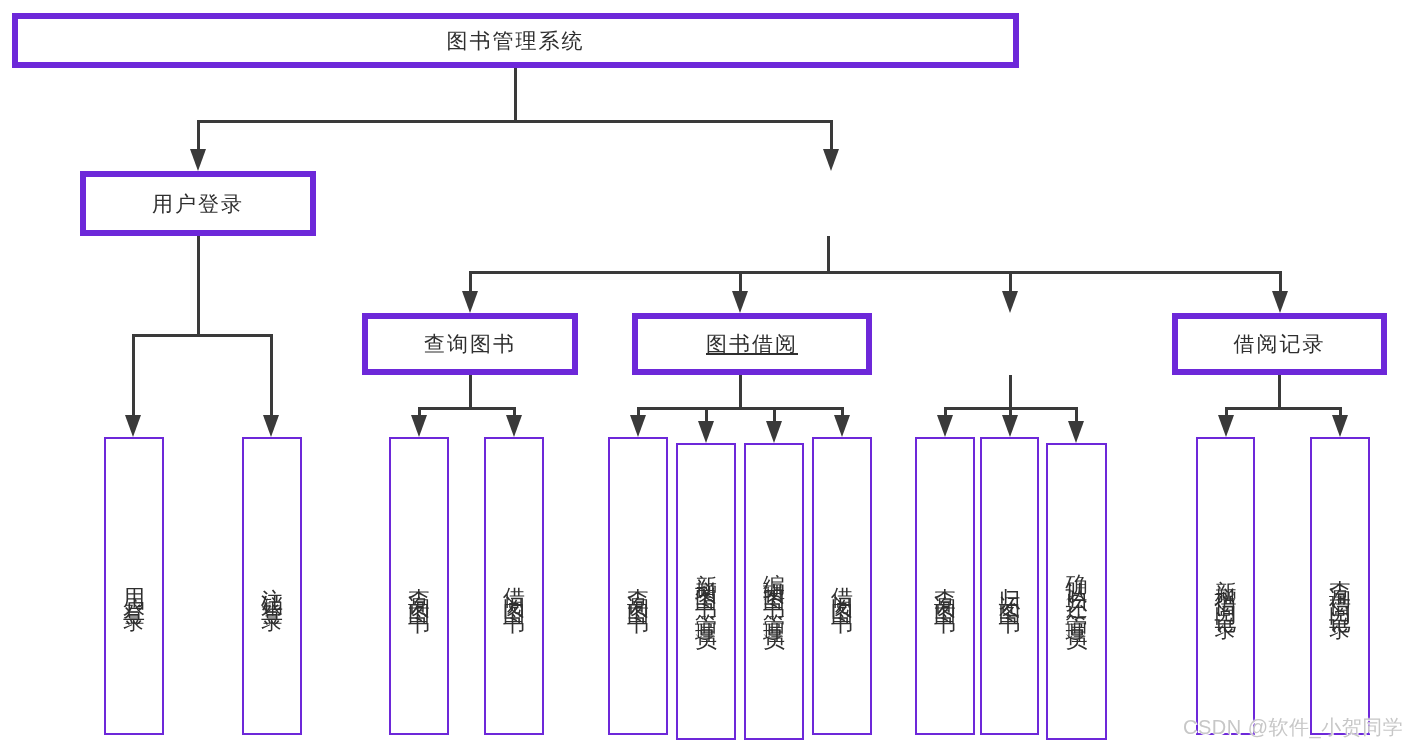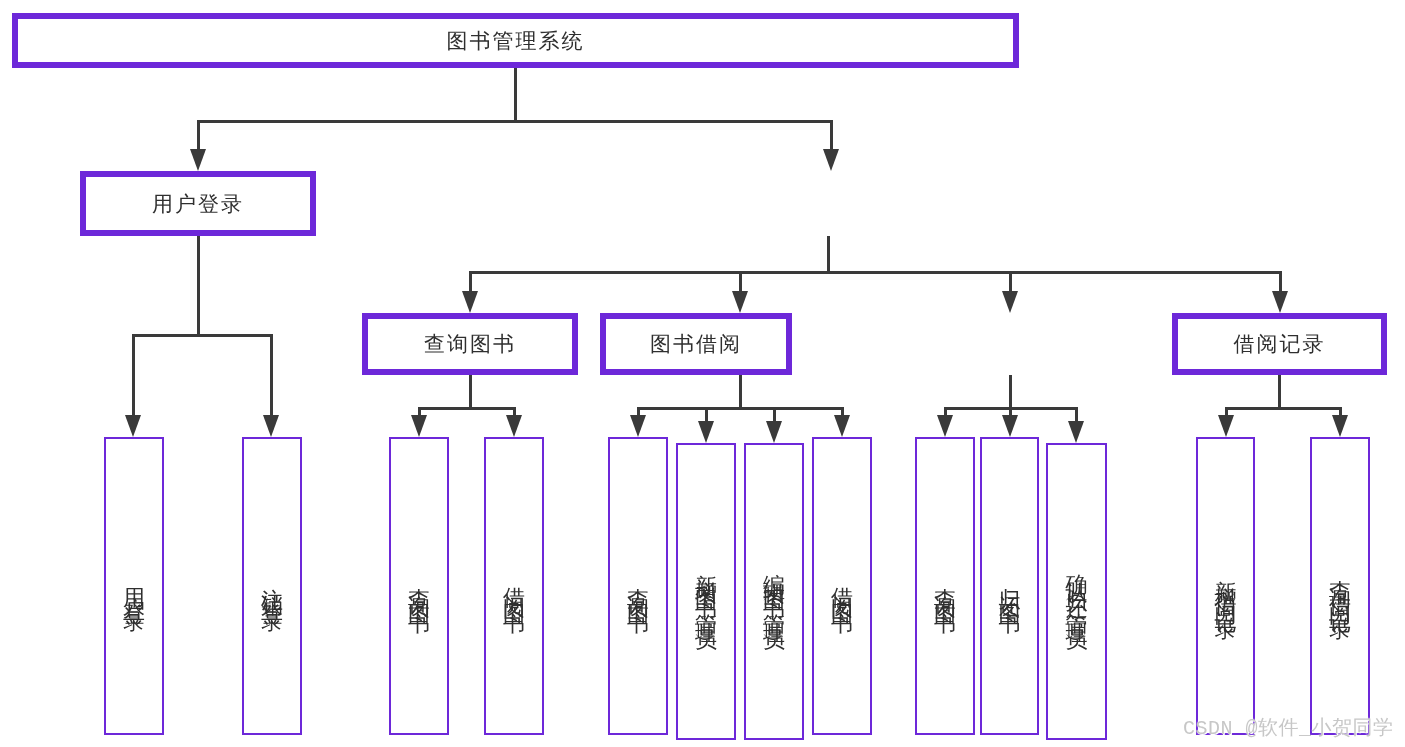--- a/index.html
+++ b/index.html
@@ -38,21 +38,20 @@
   }
   .watermark{
     position:absolute;
     left:1183px;top:714px;
     font-size:20px;
     color:#c7c7c7;
     letter-spacing:0.5px;
     text-shadow:0 0 2px #ffffff,1px 1px 0 #ffffff;
     z-index:10;
     white-space:nowrap;
-    font-family:Liberation Mono, monospace;
   }
 </style>
 </head>
 <body>
 
 <div id="stage" style="color: rgb(47, 47, 47); background: rgb(255, 255, 255);">
 
   <div class="box hdr" style="left:12px;top:13px;width:1007px;height:55px;">
     <span>图书管理系统</span>
   </div>
@@ -82,21 +81,21 @@
   <div class="vl" style="left:1009px;top:271px;height:22px;"></div>
   <div class="vl" style="left:1279px;top:271px;height:22px;"></div>
   <div class="arw" style="left:462px;top:291px;"></div>
   <div class="arw" style="left:732px;top:291px;"></div>
   <div class="arw" style="left:1002px;top:291px;"></div>
   <div class="arw" style="left:1272px;top:291px;"></div>
 
   <div class="box hdr" style="left:362px;top:313px;width:216px;height:62px;">
     <span>查询图书</span>
   </div>
-  <div class="box hdr" style="left:600px;top:313px;width:192px;height:62px;">
+  <div class="box hdr" style="left:632px;top:313px;width:240px;height:62px;text-decoration:underline;">
     <span>图书借阅</span>
   </div>
   <div class="box hdr" style="left:1172px;top:313px;width:215px;height:62px;">
     <span>借阅记录</span>
   </div>
 
   <div class="vl" style="left:469px;top:375px;height:34px;"></div>
   <div class="hl" style="left:418px;top:407px;width:98px;"></div>
   <div class="vl" style="left:418px;top:407px;height:10px;"></div>
   <div class="vl" style="left:513px;top:407px;height:10px;"></div>

